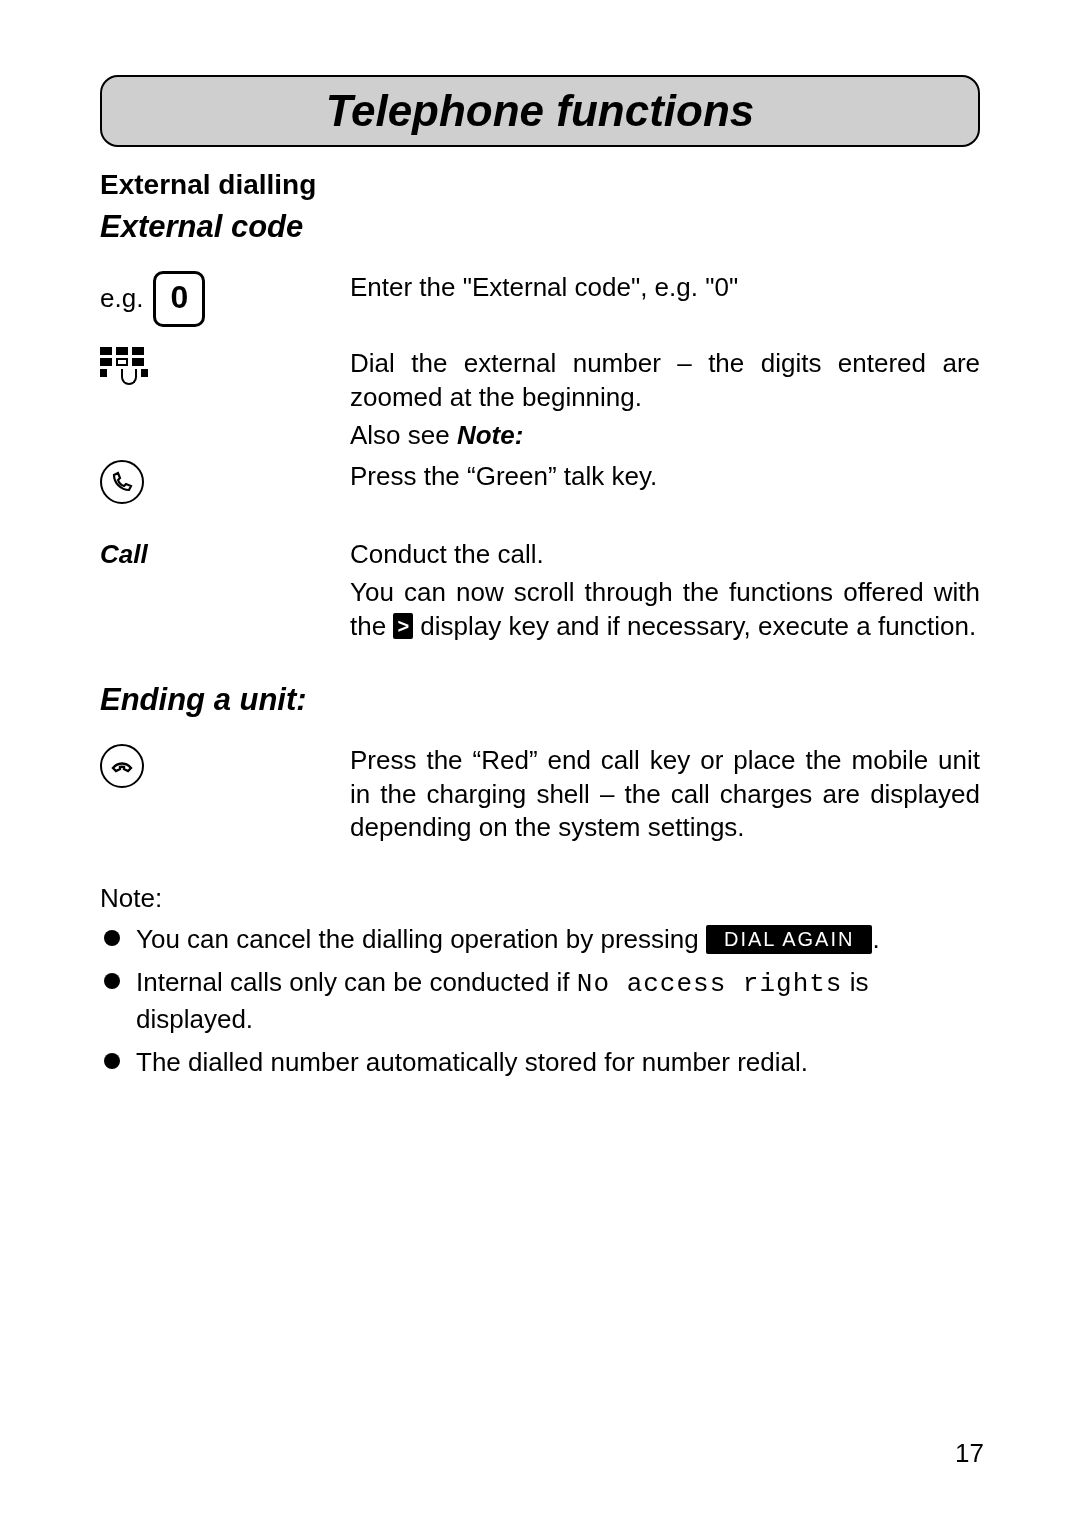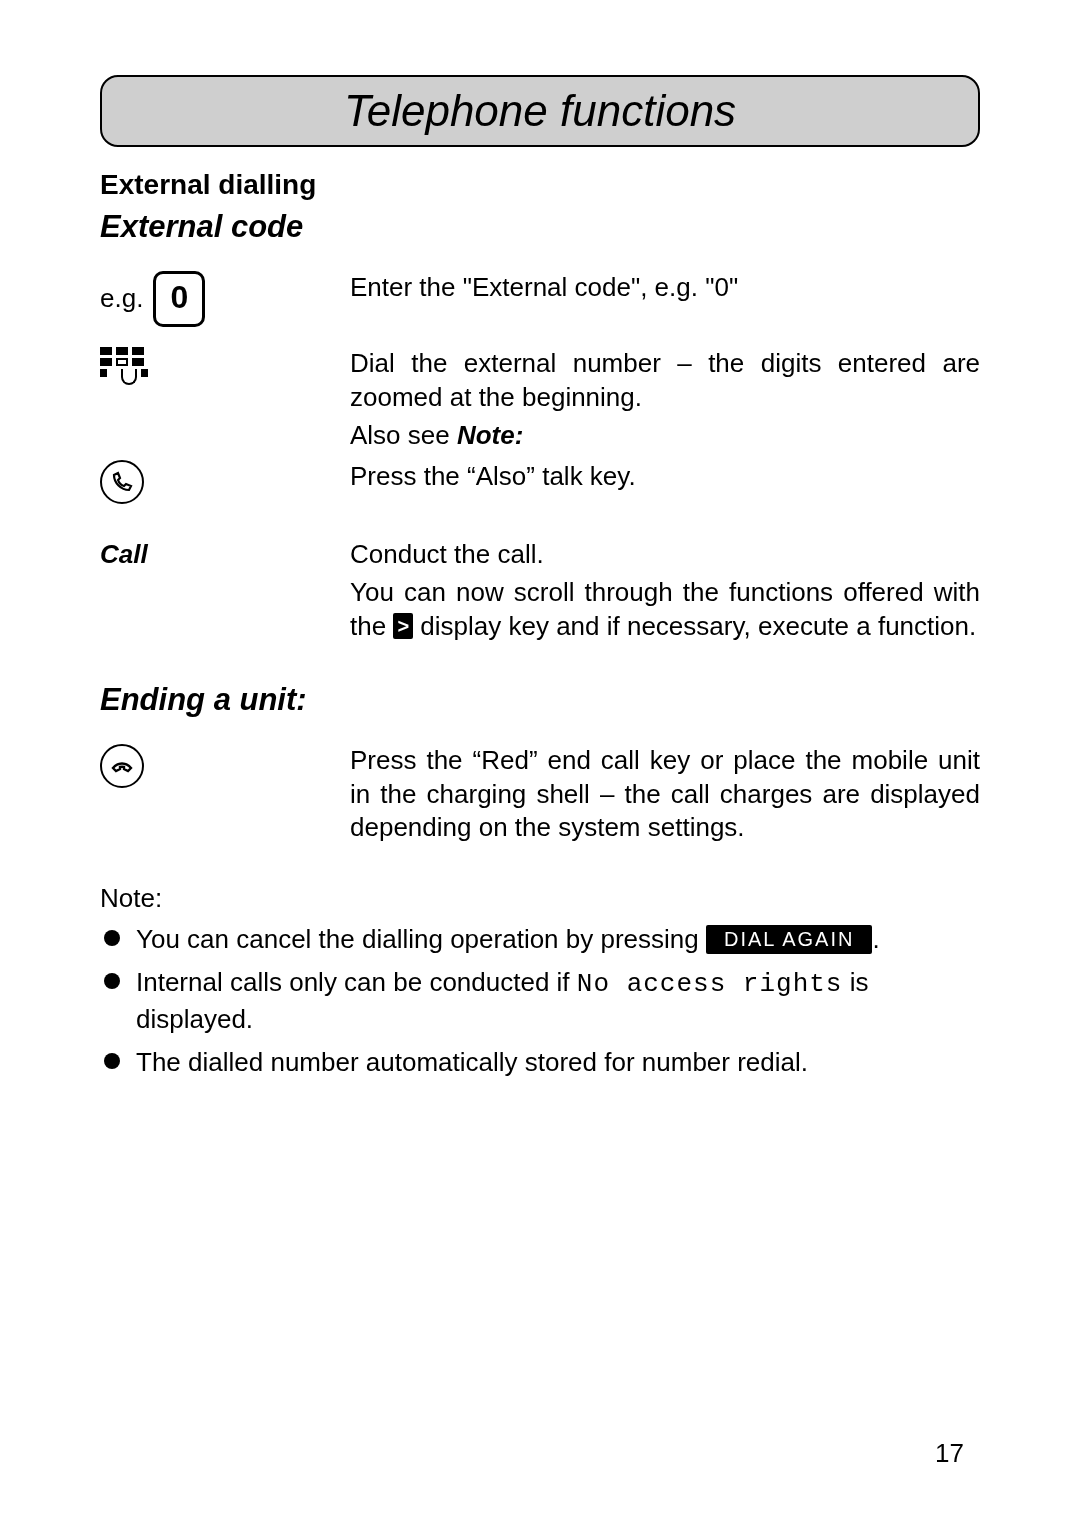--- a/index.html
+++ b/index.html
@@ -28,21 +28,21 @@
     border: 2px solid #000;
     border-radius: 18px;
     height: 68px;
     display: flex;
     align-items: center;
     justify-content: center;
     margin-bottom: 22px;
   }
   .titlebar span {
     font-style: italic;
-    font-weight: normal;
+    font-weight: bold;
     font-size: 44px;
   }
 
   
   .h2 {
     font-weight: bold;
     font-size: 28px;
     margin: 0 0 8px 0;
   }
   .h3 {
@@ -174,21 +174,21 @@
     height: 16px;
     background: #000;
     border-radius: 50%;
   }
 
   .block { margin-bottom: 34px; }
   .block.sm { margin-bottom: 20px; }
 
   .page-number {
     position: absolute;
-    right: 116px;
+    right: 96px;
     bottom: 60px;
     font-size: 26px;
   }
 </style>
 </head>
 <body>
 
 <div class="page">
 
   <div class="titlebar">
@@ -241,21 +241,21 @@
 
   <div class="row block">
     <div class="leftcol">
       <span class="circle-key">
         <svg viewBox="0 0 24 24">
             <path fill="none" stroke="#000" stroke-width="2.2" d="M4 5c0 8 7 15 15 15l2-4-5-2-2 2c-3-1-5-3-6-6l2-2-2-5z"></path>
           </svg>
       </span>
     </div>
     <div class="rightcol">
-      <p>Press the “Also” talk key.</p>
+      <p>Press the “Green” talk key.</p>
     </div>
   </div>
 
   <div class="row block">
     <div class="leftcol italic-bold">Call</div>
     <div class="rightcol">
       <p>Conduct the call.</p>
       <p>
         <span>You can now scroll through the functions offered with the </span><span class="chip small">&gt;</span><span> display key and if necessary, execute a function.</span>
       </p>

